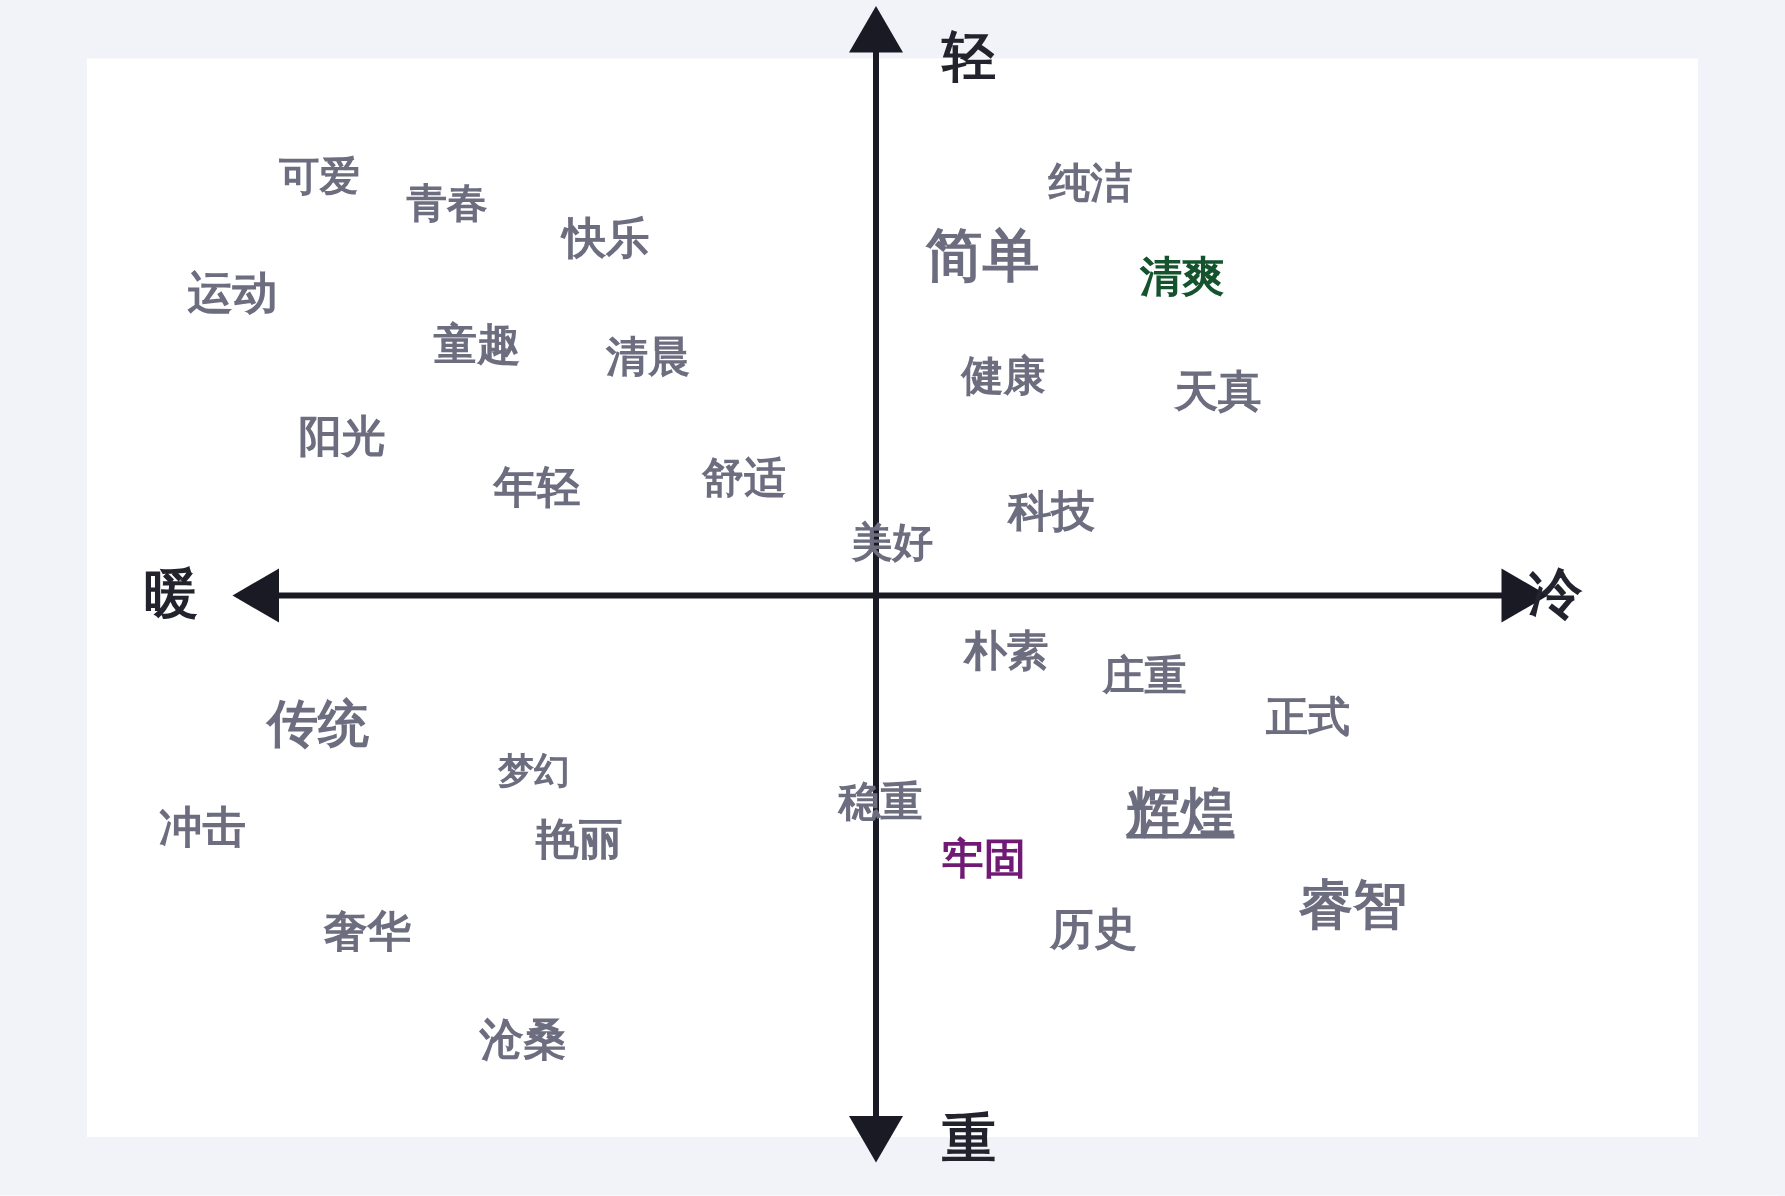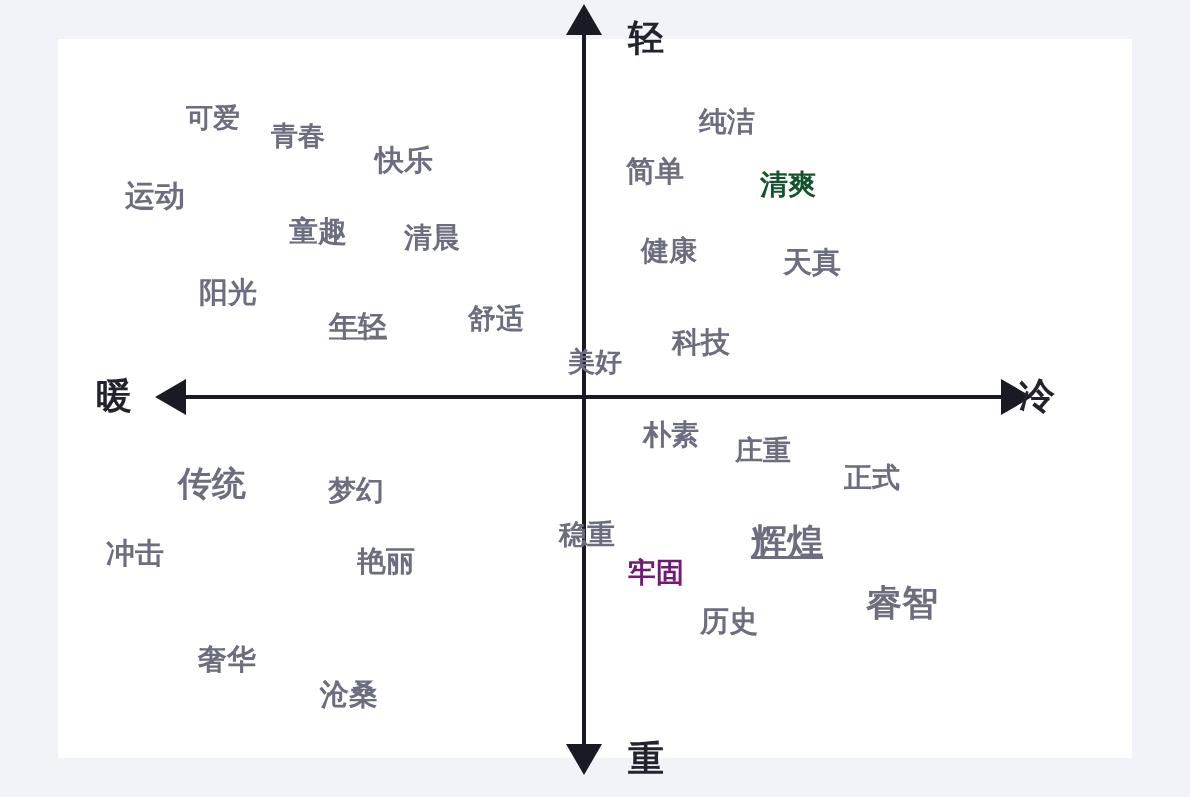--- a/index.html
+++ b/index.html
@@ -128,34 +128,34 @@
   <div class="pole-label" id="pole-right">冷</div>
 
   <div id="terms-layer">
       <div class="term" style="left: 213px; top: 118px; font-size: 27px; color: rgb(109, 109, 128);">可爱</div>
       <div class="term" style="left: 298px; top: 136px; font-size: 27px; color: rgb(109, 109, 128);">青春</div>
       <div class="term" style="left: 404px; top: 160px; font-size: 29px; color: rgb(109, 109, 128);">快乐</div>
       <div class="term" style="left: 155px; top: 196px; font-size: 30px; color: rgb(109, 109, 128);">运动</div>
       <div class="term" style="left: 318px; top: 231px; font-size: 29px; color: rgb(109, 109, 128);">童趣</div>
       <div class="term" style="left: 432px; top: 238px; font-size: 28px; color: rgb(109, 109, 128);">清晨</div>
       <div class="term" style="left: 228px; top: 292px; font-size: 29px; color: rgb(109, 109, 128);">阳光</div>
-      <div class="term" style="left: 358px; top: 326px; font-size: 29px; color: rgb(109, 109, 128); text-decoration: underline;">年轻</div>
+      <div class="term" style="left: 358px; top: 326px; font-size: 29px; color: rgb(109, 109, 128);">年轻</div>
       <div class="term" style="left: 496px; top: 319px; font-size: 28px; color: rgb(109, 109, 128);">舒适</div>
       <div class="term" style="left: 595px; top: 362px; font-size: 27px; color: rgb(109, 109, 128); font-family: Liberation Serif, serif;">美好</div>
       <div class="term" style="left: 727px; top: 122px; font-size: 28px; color: rgb(109, 109, 128);">纯洁</div>
-      <div class="term" style="left: 655px; top: 171px; font-size: 29px; color: rgb(109, 109, 128);">简单</div>
+      <div class="term" style="left: 655px; top: 171px; font-size: 38px; color: rgb(109, 109, 128);">简单</div>
       <div class="term" style="left: 788px; top: 185px; font-size: 28px; color: #14532d;">清爽</div>
       <div class="term" style="left: 669px; top: 251px; font-size: 28px; color: rgb(109, 109, 128);">健康</div>
       <div class="term" style="left: 812px; top: 262px; font-size: 29px; color: rgb(109, 109, 128);">天真</div>
       <div class="term" style="left: 701px; top: 342px; font-size: 29px; color: rgb(109, 109, 128);">科技</div>
       <div class="term" style="left: 212px; top: 483px; font-size: 34px; color: rgb(109, 109, 128);">传统</div>
-      <div class="term" style="left: 356px; top: 491px; font-size: 28px; color: rgb(109, 109, 128);">梦幻</div>
+      <div class="term" style="left: 356px; top: 515px; font-size: 24px; color: rgb(109, 109, 128);">梦幻</div>
       <div class="term" style="left: 135px; top: 553px; font-size: 29px; color: rgb(109, 109, 128);">冲击</div>
       <div class="term" style="left: 386px; top: 561px; font-size: 29px; color: rgb(109, 109, 128);">艳丽</div>
-      <div class="term" style="left: 227px; top: 622px; font-size: 29px; color: rgb(109, 109, 128); margin-top: 37px;">奢华</div>
+      <div class="term" style="left: 245px; top: 622px; font-size: 29px; color: rgb(109, 109, 128);">奢华</div>
       <div class="term" style="left: 349px; top: 694px; font-size: 29px; color: rgb(109, 109, 128);">沧桑</div>
       <div class="term" style="left: 671px; top: 437px; font-size: 28px; color: rgb(109, 109, 128); font-family: Liberation Mono, monospace;">朴素</div>
       <div class="term" style="left: 763px; top: 451px; font-size: 28px; color: rgb(109, 109, 128);">庄重</div>
       <div class="term" style="left: 872px; top: 478px; font-size: 28px; color: rgb(109, 109, 128);">正式</div>
       <div class="term" style="left: 587px; top: 535px; font-size: 28px; color: rgb(109, 109, 128);">稳重</div>
       <div class="term" style="left: 787px; top: 542px; font-size: 36px; color: rgb(109, 109, 128); text-decoration: underline;">辉煌</div>
       <div class="term" style="left: 656px; top: 573px; font-size: 28px; color: #701a75;">牢固</div>
       <div class="term" style="left: 902px; top: 603px; font-size: 36px; color: rgb(109, 109, 128);">睿智</div>
       <div class="term" style="left: 729px; top: 621px; font-size: 29px; color: rgb(109, 109, 128);">历史</div>
     </div>

